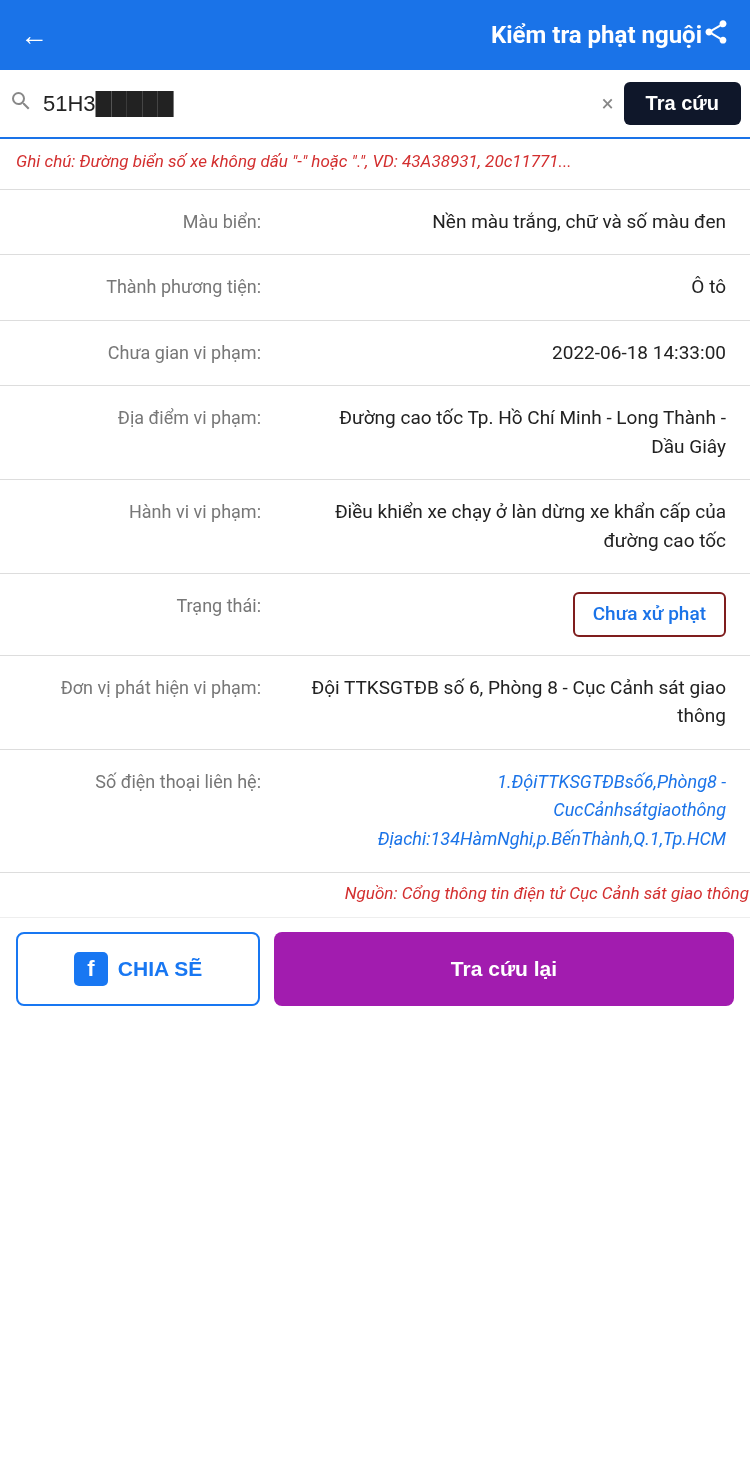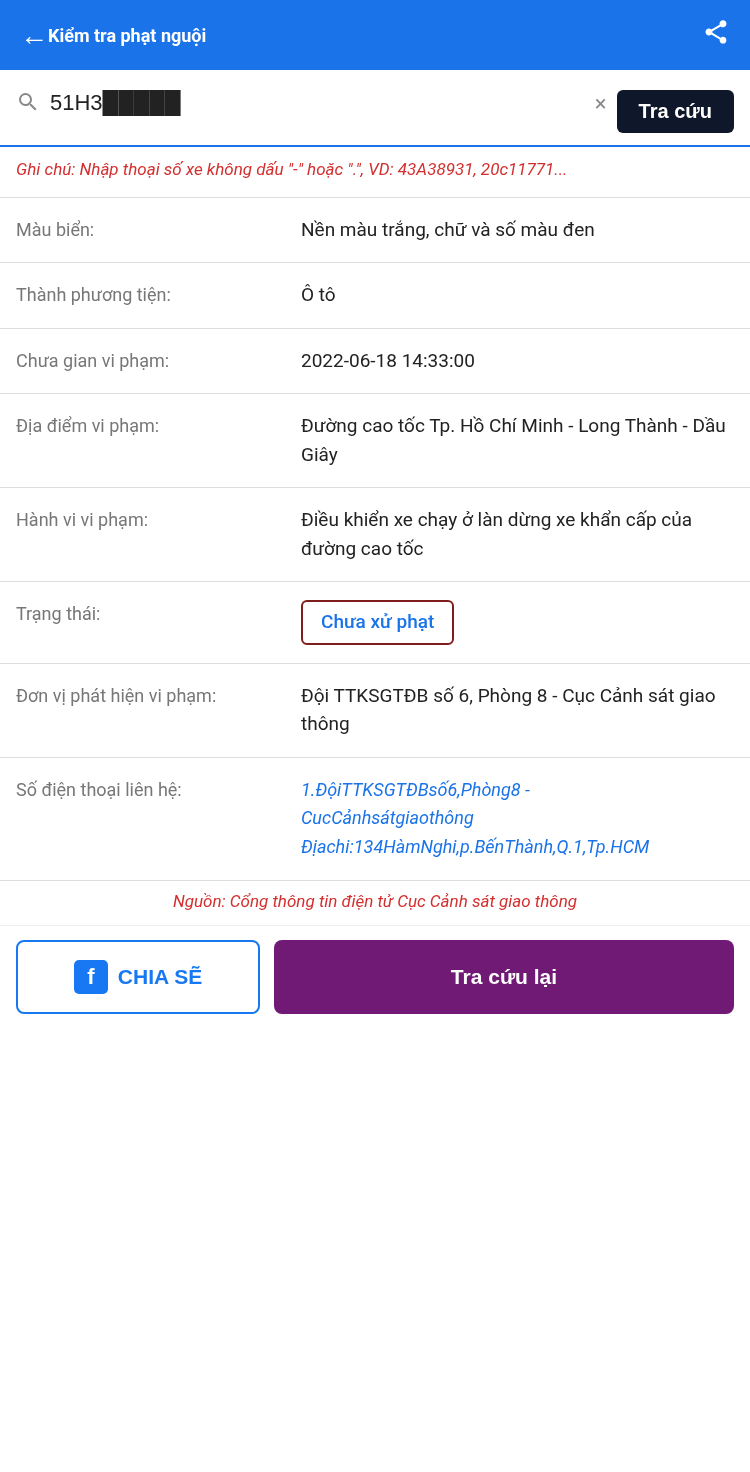--- a/index.html
+++ b/index.html
@@ -22,39 +22,38 @@
       height: 70px;
     }
     .header-back {
       color: #fff;
       font-size: 28px;
       cursor: pointer;
       font-weight: 300;
     }
     .header-title {
       color: #fff;
-      font-size: 18px;
+      font-size: 24px;
       font-weight: 700;
       flex: 1;
-      text-align: left;
+      text-align: right;
     }
     .header-share {
       color: #fff;
       font-size: 24px;
       cursor: pointer;
     }
 
     
     .search-container {
       display: flex;
-      align-items: flex-start;
-      padding: 12px 16px;
+      align-items: center;
+      padding: 12px 9px;
       border-bottom: 2px solid #1a73e8;
       gap: 10px;
-      margin-top: 8px;
     }
     .search-icon-wrap {
       color: #888;
       font-size: 22px;
     }
     .search-input-wrap {
       flex: 1;
       display: flex;
       align-items: center;
       gap: 8px;
@@ -95,24 +94,25 @@
     
     .info-table {
       width: 100%;
       border-collapse: collapse;
       border-top: 1px solid #ddd;
     }
     .info-table tr {
       border-bottom: 1px solid #ddd;
     }
     .info-table td {
-      padding: 18px 16px;
+      padding: 18px 24px;
       vertical-align: top;
       font-size: 19px;
       line-height: 1.5;
+      text-align: right;
     }
     .info-table td:first-child {
       color: #777;
       width: 38%;
       font-size: 18px;
     }
     .info-table td:last-child {
       color: #222;
       width: 62%;
     }
@@ -135,22 +135,22 @@
       font-size: 18px;
       line-height: 1.6;
       display: block;
       font-style: italic;
     }
 
     
     .source-note {
       color: #d32f2f;
       font-size: 17px;
-      text-align: center;
-      padding: 10px 24px 14px;
+      text-align: right;
+      padding: 10px 1px 14px;
       font-style: italic;
     }
 
     
     .bottom-bar {
       display: flex;
       padding: 14px 16px;
       gap: 14px;
       border-top: 1px solid #eee;
       background: #fff;
@@ -177,21 +177,21 @@
       width: 34px;
       height: 34px;
       display: flex;
       align-items: center;
       justify-content: center;
       font-size: 22px;
       font-weight: 900;
     }
     .btn-retry {
       flex: 2;
-      background: #701a75;
+      background: #a21caf;
       color: #fff;
       border: none;
       border-radius: 8px;
       padding: 18px 10px;
       font-size: 21px;
       font-weight: 600;
       cursor: pointer;
     }
   </style>
 </head>
@@ -214,21 +214,21 @@
       <path d="M15.5 14h-.79l-.28-.27A6.471 6.471 0 0 0 16 9.5 6.5 6.5 0 1 0 9.5 16c1.61 0 3.09-.59 4.23-1.57l.27.28v.79l5 4.99L20.49 19l-4.99-5zm-6 0C7.01 14 5 11.99 5 9.5S7.01 5 9.5 5 14 7.01 14 9.5 11.99 14 9.5 14z"></path>
     </svg>
   </span>
   <div class="search-input-wrap">
     <input class="search-input" type="text" value="51H3█████" style="">
     <span class="search-clear">×</span>
   </div>
   <button class="search-btn">Tra cứu</button>
 </div>
 
-<div class="note">Ghi chú: Nhập thoại số xe không dấu "-" hoặc ".", VD: 43A38931, 20c11771...</div>
+<div class="note">Ghi chú: Đường biển số xe không dấu "-" hoặc ".", VD: 43A38931, 20c11771...</div>
 
 <table class="info-table">
   <tbody id="table-body">
   <tr>
         <td>Màu biển:</td>
         <td>Nền màu trắng, chữ và số màu đen</td>
       </tr>
       <tr>
         <td>Thành phương tiện:</td>
         <td>Ô tô</td>

